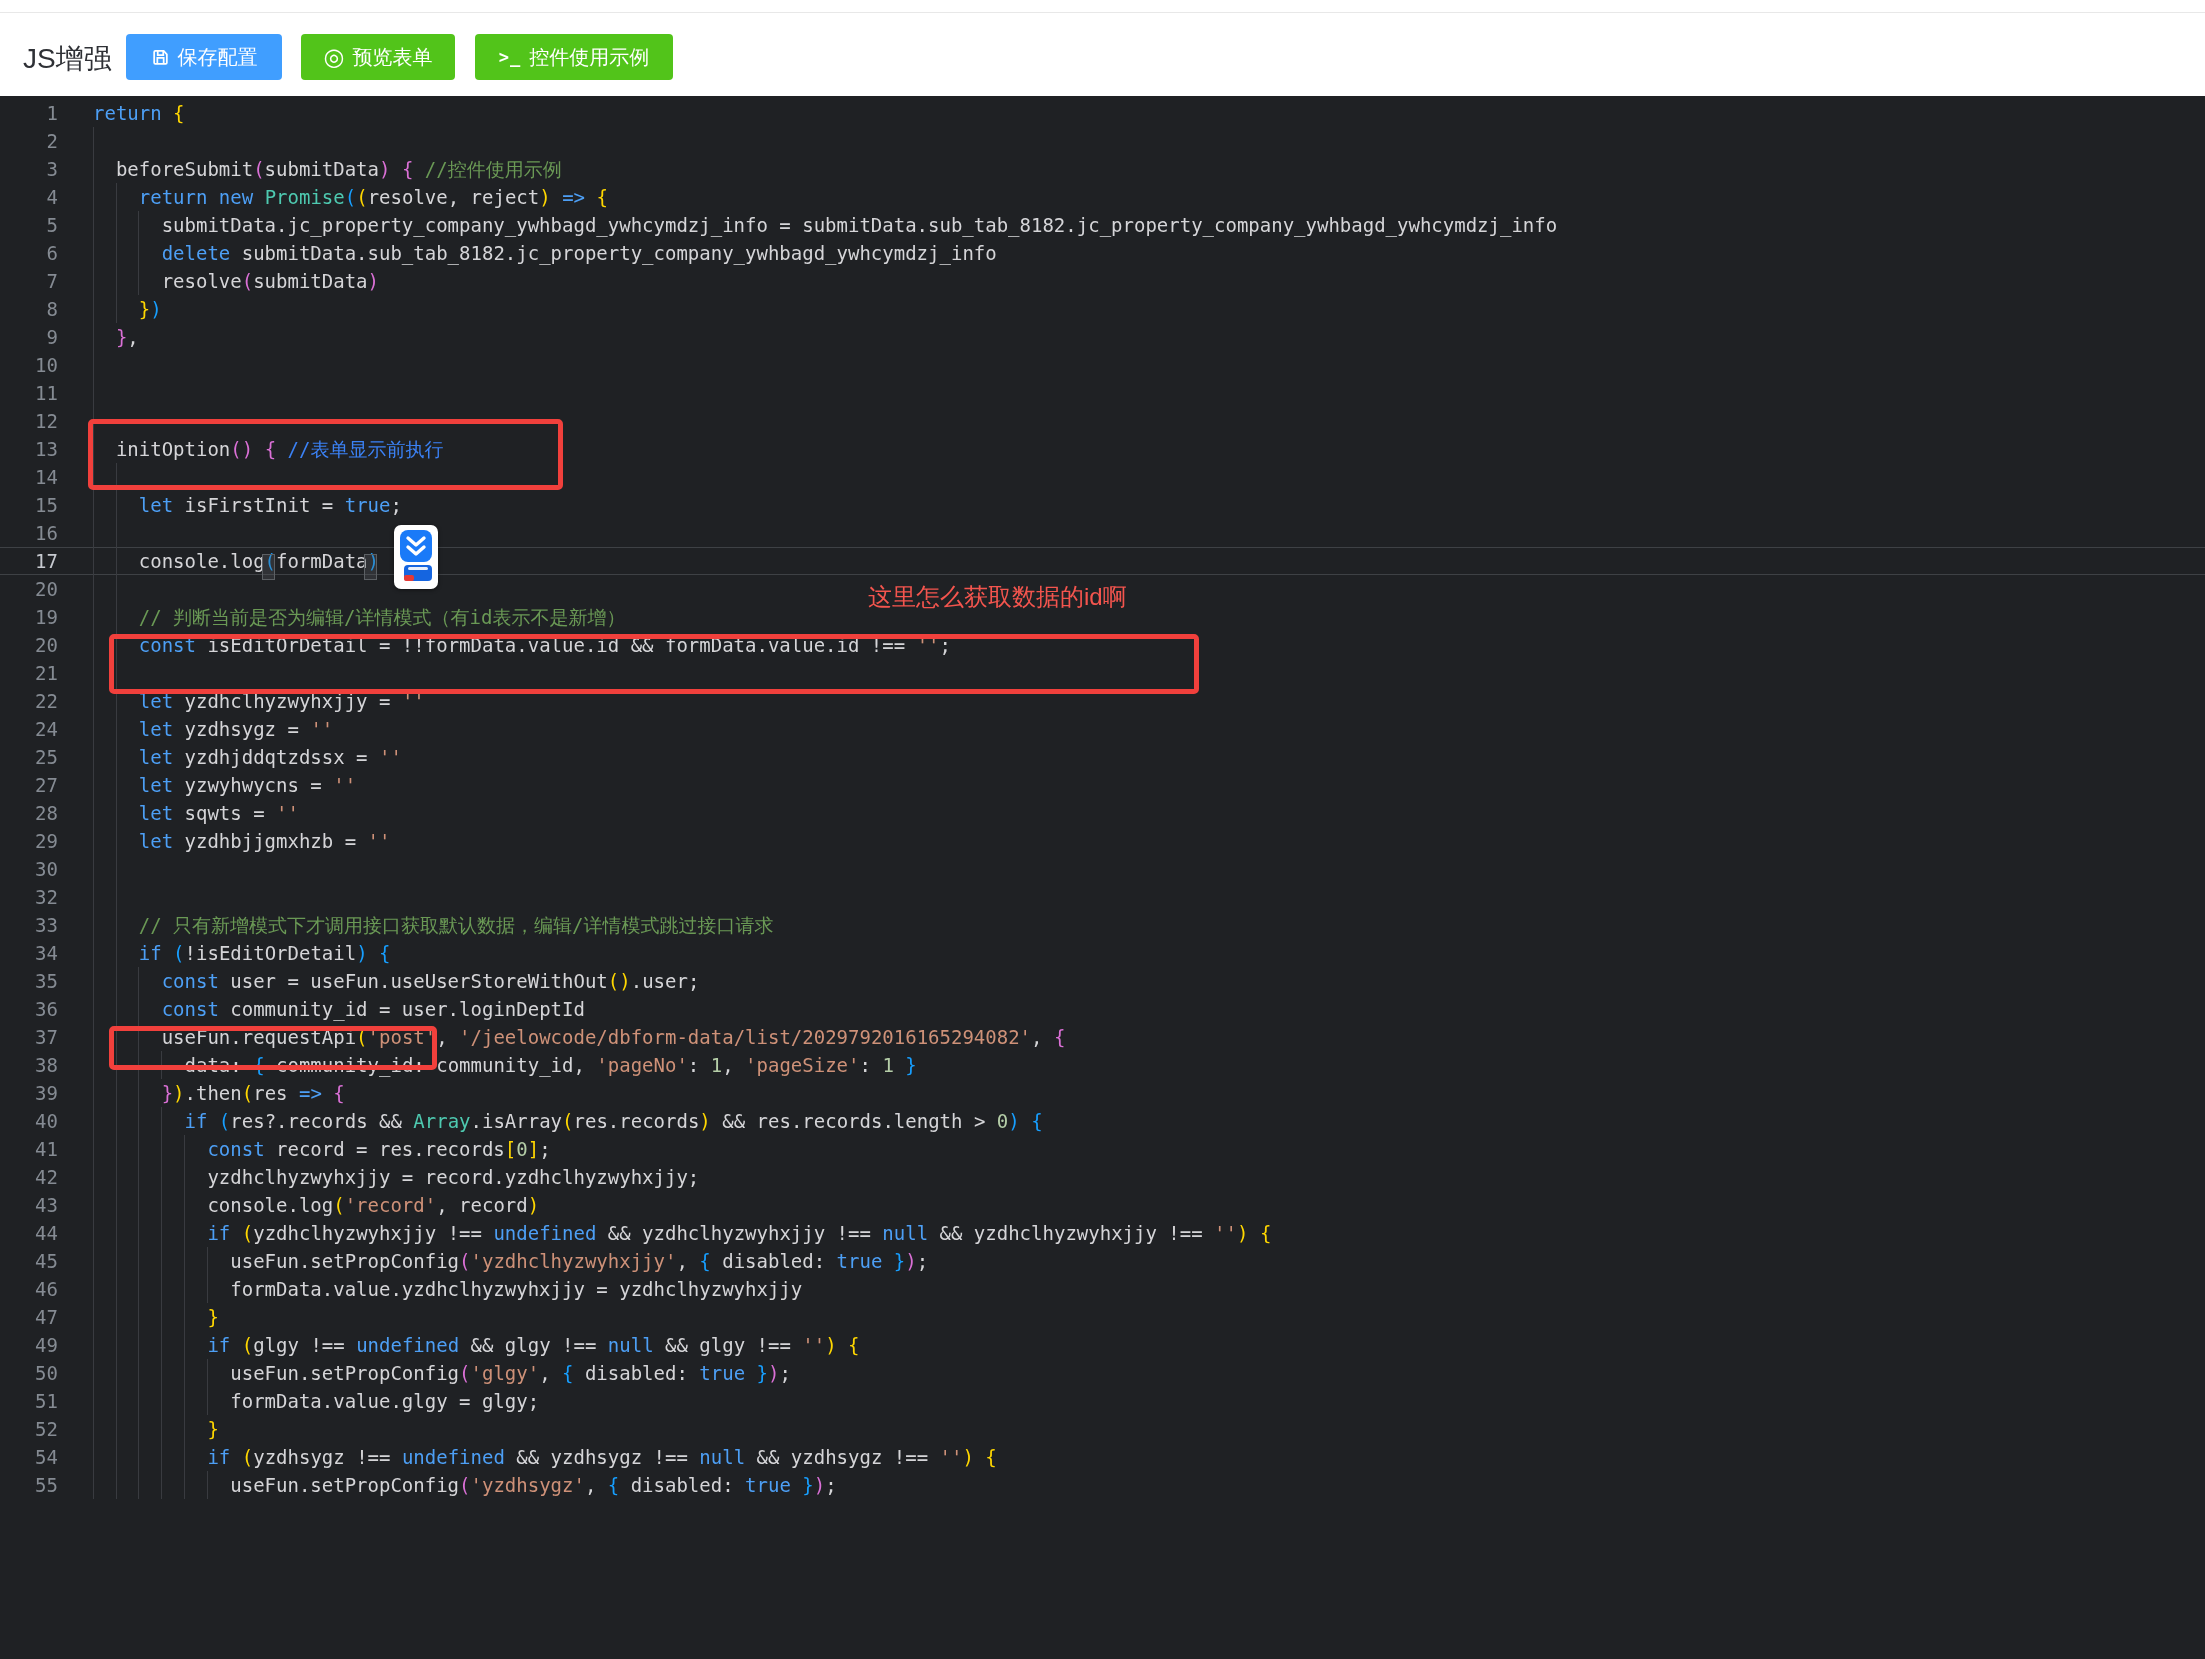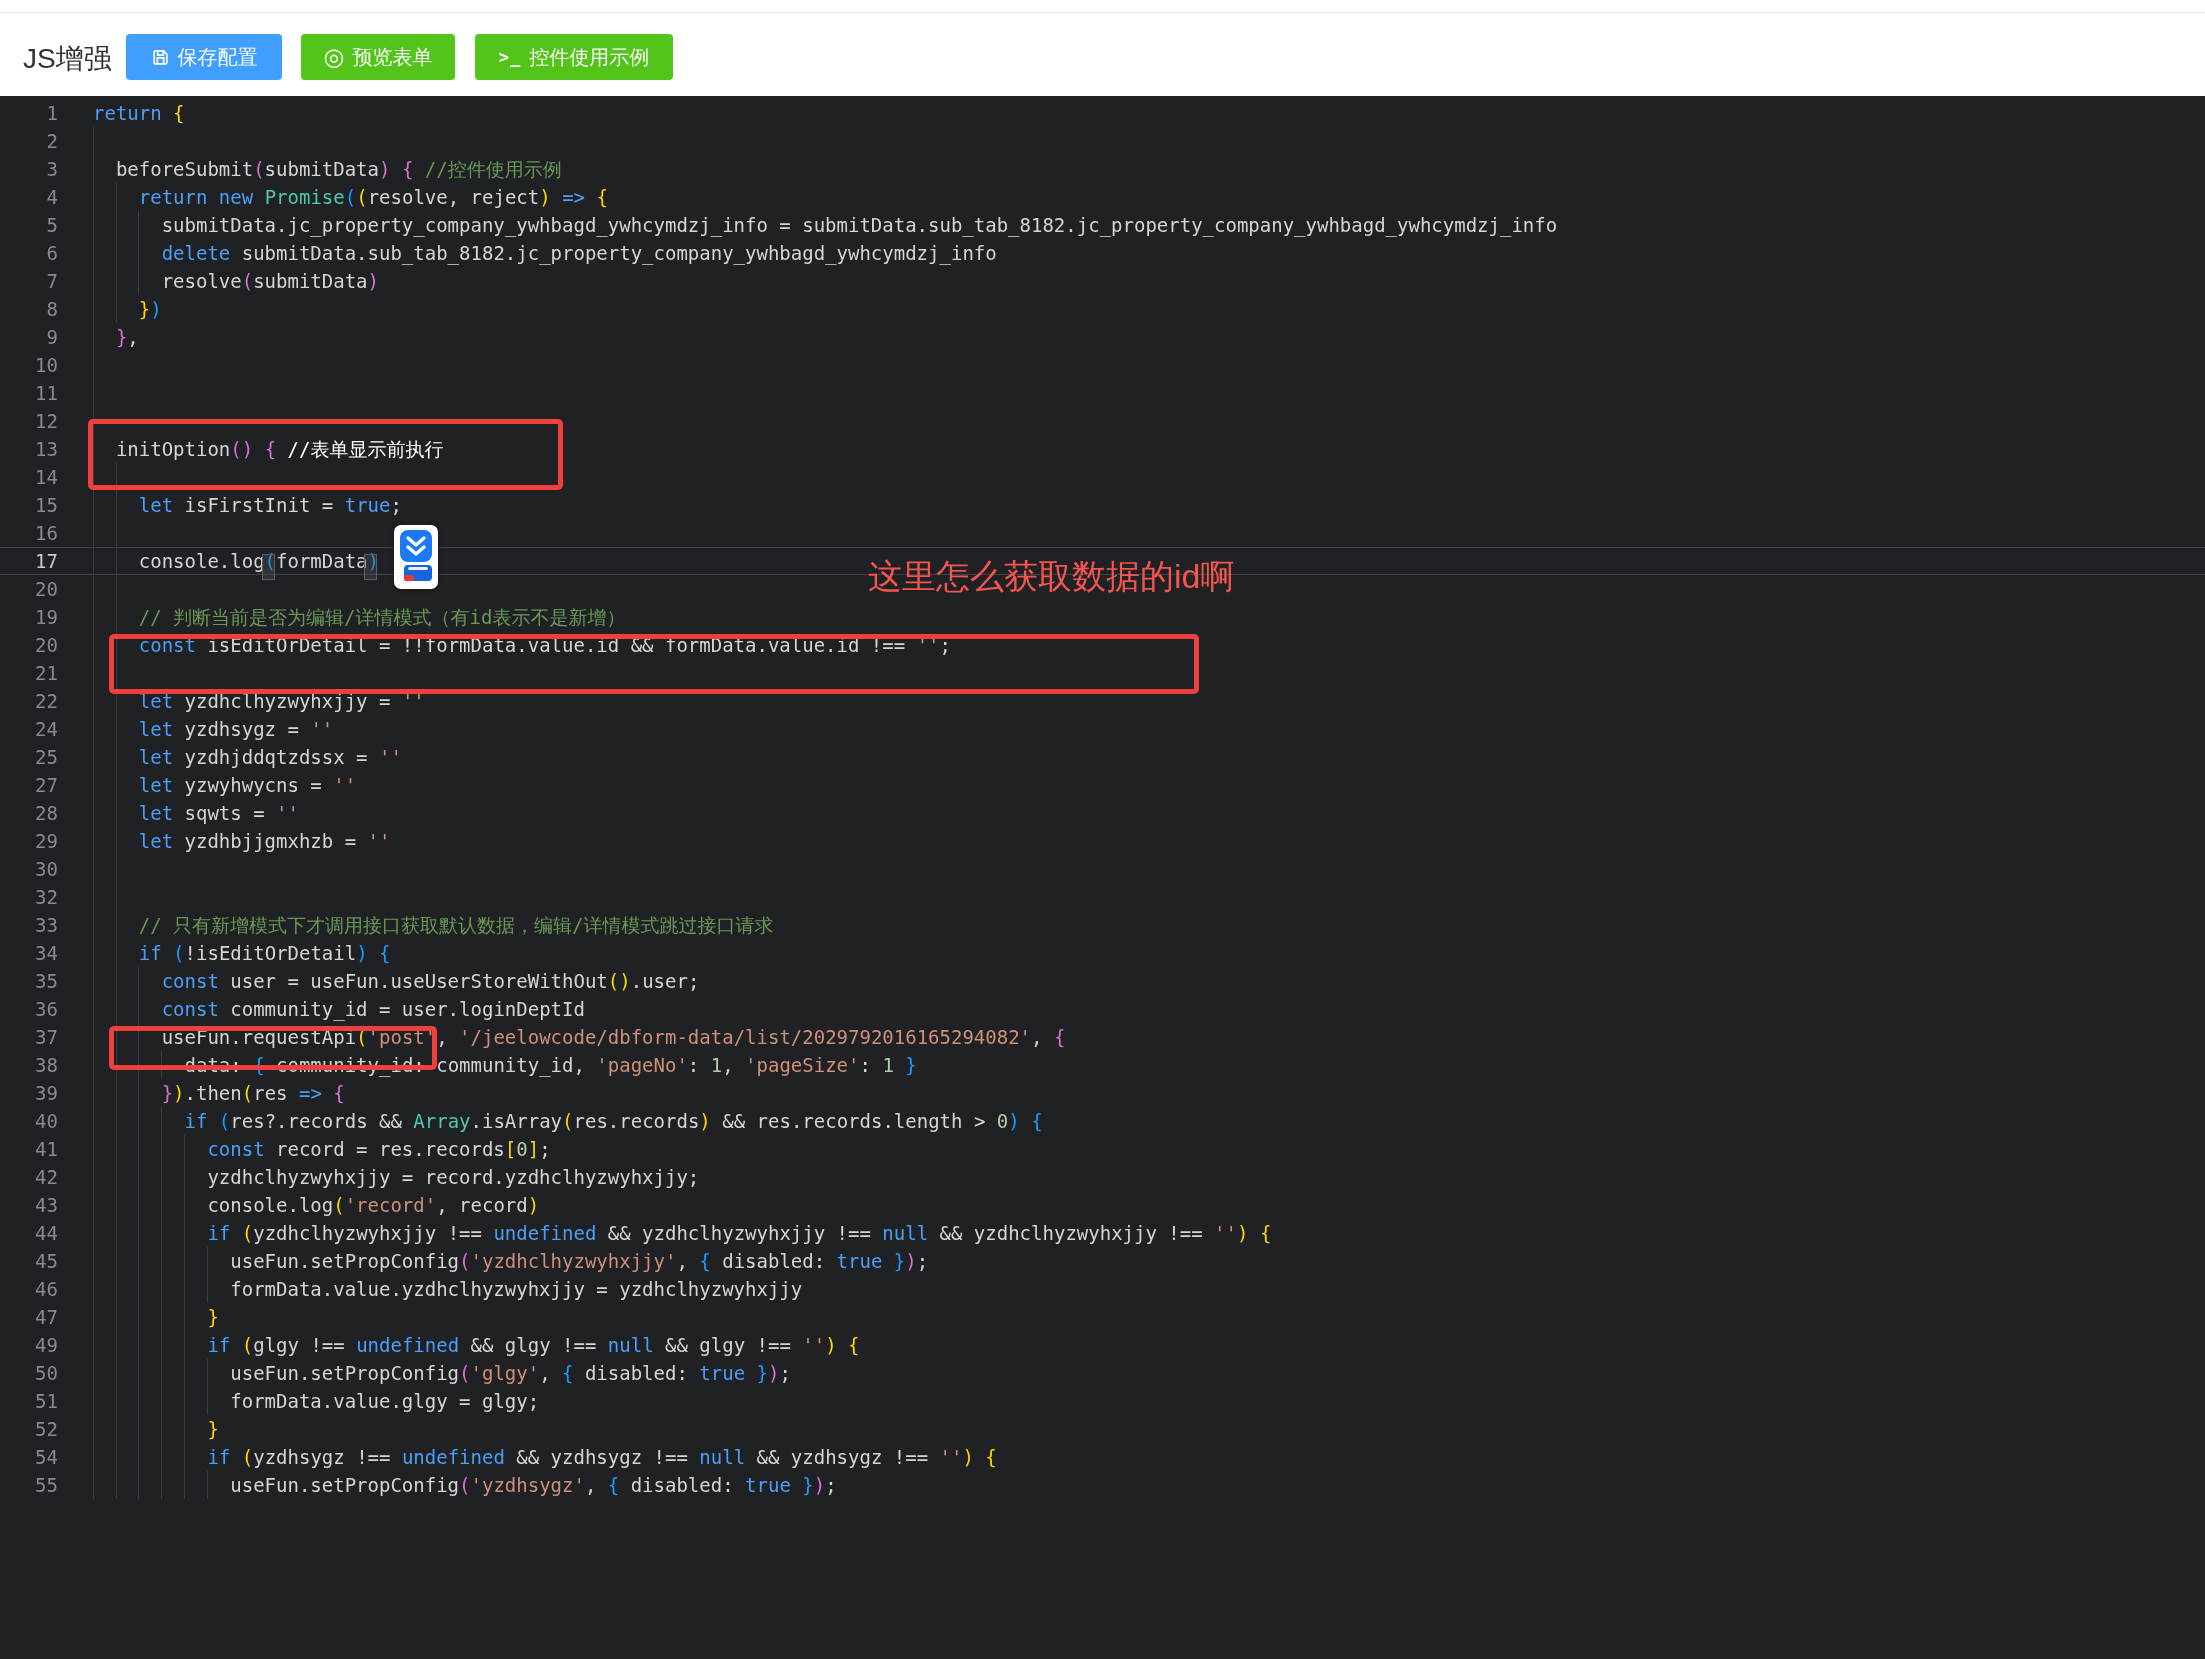--- a/index.html
+++ b/index.html
@@ -30,21 +30,21 @@
   .row.cur .ln { color:#c7cad0; }
   .code { position:relative; flex:none; padding-left:35px; color:#d5d5d8; }
   .g { position:absolute; top:0; bottom:0; width:1px; background:#393b40; }
 
   
   .bmatch { position:absolute; width:13.4px; height:26px; background:rgba(92,96,102,.28);
             border:1px solid #5c6064; }
 
   
   .redbox { position:absolute; border:5px solid #f1403c; border-radius:5px; }
-  #annot-text { position:absolute; left:868px; top:458px; font-size:34px; color:#f4554e;
+  #annot-text { position:absolute; left:868px; top:485px; font-size:24px; color:#f4554e;
                 font-family:"Liberation Sans", sans-serif; white-space:nowrap;text-align:center; }
 
   
   #ext-card { position:absolute; left:394px; top:429px; width:44px; height:64px; background:#ffffff;
               border-radius:7px; box-shadow:0 1px 4px rgba(0,0,0,.45); display:flex; flex-direction:column;
               align-items:center; padding-top:4px; cursor:pointer; }
 </style>
 </head>
 <body>
 
@@ -83,21 +83,21 @@
         <div class="row"><span class="ln">3</span><span class="code"><i class="g" style="left:35px"></i>  beforeSubmit<span style="color:#da70d6">(</span>submitData<span style="color:#da70d6">)</span> <span style="color:#da70d6">{</span> <span style="color:#6a9955">//控件使用示例</span></span></div>
         <div class="row"><span class="ln">4</span><span class="code"><i class="g" style="left:35px"></i><i class="g" style="left:58px"></i>    <span style="color:#4d9ff5">return</span> <span style="color:#4d9ff5">new</span> <span style="color:#4ec9b0">Promise</span><span style="color:#179fff">(</span><span style="color:#ffd700">(</span>resolve, reject<span style="color:#ffd700">)</span> <span style="color:#4d9ff5">=&gt;</span> <span style="color:#ffd700">{</span></span></div>
         <div class="row"><span class="ln">5</span><span class="code"><i class="g" style="left:35px"></i><i class="g" style="left:58px"></i><i class="g" style="left:80px"></i>      submitData.jc_property_company_ywhbagd_ywhcymdzj_info = submitData.sub_tab_8182.jc_property_company_ywhbagd_ywhcymdzj_info</span></div>
         <div class="row"><span class="ln">6</span><span class="code"><i class="g" style="left:35px"></i><i class="g" style="left:58px"></i><i class="g" style="left:80px"></i>      <span style="color:#4d9ff5">delete</span> submitData.sub_tab_8182.jc_property_company_ywhbagd_ywhcymdzj_info</span></div>
         <div class="row"><span class="ln">7</span><span class="code"><i class="g" style="left:35px"></i><i class="g" style="left:58px"></i><i class="g" style="left:80px"></i>      resolve<span style="color:#da70d6">(</span>submitData<span style="color:#da70d6">)</span></span></div>
         <div class="row"><span class="ln">8</span><span class="code"><i class="g" style="left:35px"></i><i class="g" style="left:58px"></i>    <span style="color:#ffd700">}</span><span style="color:#179fff">)</span></span></div>
         <div class="row"><span class="ln">9</span><span class="code"><i class="g" style="left:35px"></i>  <span style="color:#da70d6">}</span>,</span></div>
         <div class="row"><span class="ln">10</span><span class="code"><i class="g" style="left:35px"></i></span></div>
         <div class="row"><span class="ln">11</span><span class="code"><i class="g" style="left:35px"></i></span></div>
         <div class="row"><span class="ln">12</span><span class="code"><i class="g" style="left:35px"></i></span></div>
-        <div class="row"><span class="ln">13</span><span class="code"><i class="g" style="left:35px"></i>  initOption<span style="color:#da70d6">(</span><span style="color:#da70d6">)</span> <span style="color:#da70d6">{</span> <span style="color:#ffffff">//表单显示前执行</span></span></div>
+        <div class="row"><span class="ln">13</span><span class="code"><i class="g" style="left:35px"></i>  initOption<span style="color:#da70d6">(</span><span style="color:#da70d6">)</span> <span style="color:#da70d6">{</span> <span style="color:#3b82f6">//表单显示前执行</span></span></div>
         <div class="row"><span class="ln">14</span><span class="code"><i class="g" style="left:35px"></i><i class="g" style="left:58px"></i></span></div>
         <div class="row"><span class="ln">15</span><span class="code"><i class="g" style="left:35px"></i><i class="g" style="left:58px"></i>    <span style="color:#4d9ff5">let</span> isFirstInit = <span style="color:#4d9ff5">true</span>;</span></div>
         <div class="row"><span class="ln">16</span><span class="code"><i class="g" style="left:35px"></i><i class="g" style="left:58px"></i></span></div>
         <div class="row cur"><span class="ln">17</span><span class="code"><i class="g" style="left:35px"></i><i class="g" style="left:58px"></i>    console.log<span style="color:#179fff">(</span>formData<span style="color:#179fff">)</span></span></div>
         <div class="row"><span class="ln">20</span><span class="code"><i class="g" style="left:35px"></i><i class="g" style="left:58px"></i></span></div>
         <div class="row"><span class="ln">19</span><span class="code"><i class="g" style="left:35px"></i><i class="g" style="left:58px"></i>    <span style="color:#6a9955">// 判断当前是否为编辑/详情模式（有id表示不是新增）</span></span></div>
         <div class="row"><span class="ln">20</span><span class="code"><i class="g" style="left:35px"></i><i class="g" style="left:58px"></i>    <span style="color:#4d9ff5">const</span> isEditOrDetail = !!formData.value.id &amp;&amp; formData.value.id !== <span style="color:#ce9178">''</span>;</span></div>
         <div class="row"><span class="ln">21</span><span class="code"><i class="g" style="left:35px"></i><i class="g" style="left:58px"></i></span></div>
         <div class="row"><span class="ln">22</span><span class="code"><i class="g" style="left:35px"></i><i class="g" style="left:58px"></i>    <span style="color:#4d9ff5">let</span> yzdhclhyzwyhxjjy = <span style="color:#ce9178">''</span></span></div>
         <div class="row"><span class="ln">24</span><span class="code"><i class="g" style="left:35px"></i><i class="g" style="left:58px"></i>    <span style="color:#4d9ff5">let</span> yzdhsygz = <span style="color:#ce9178">''</span></span></div>

